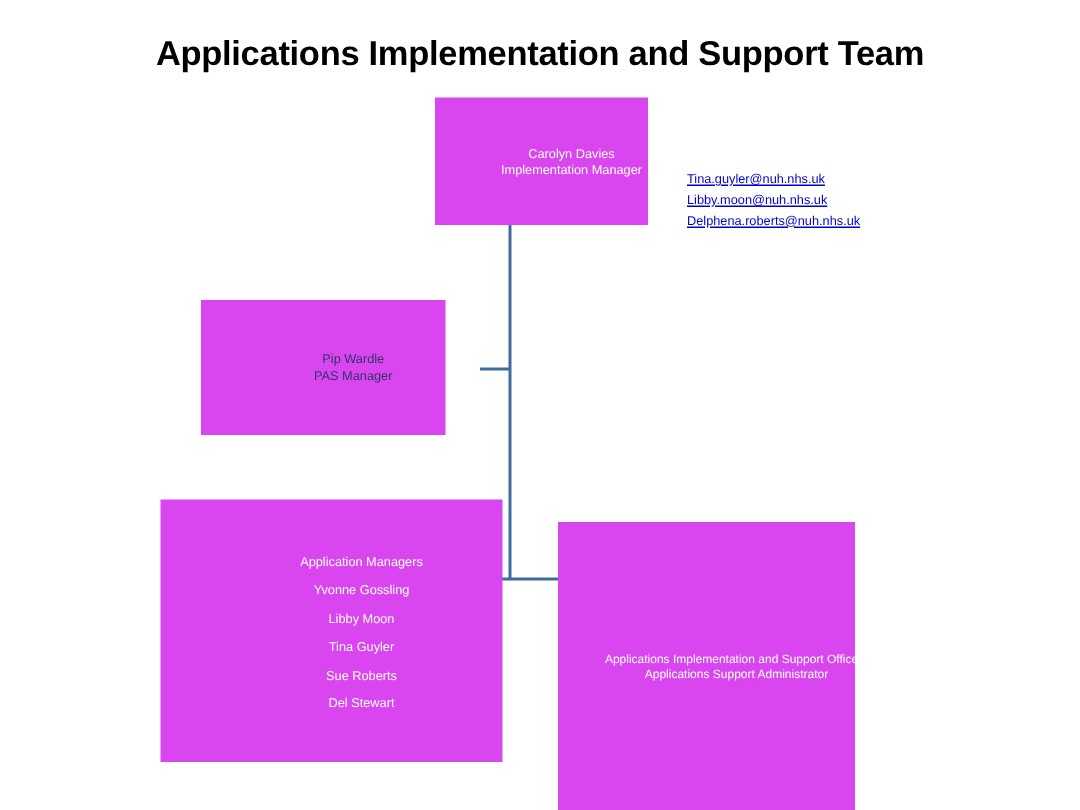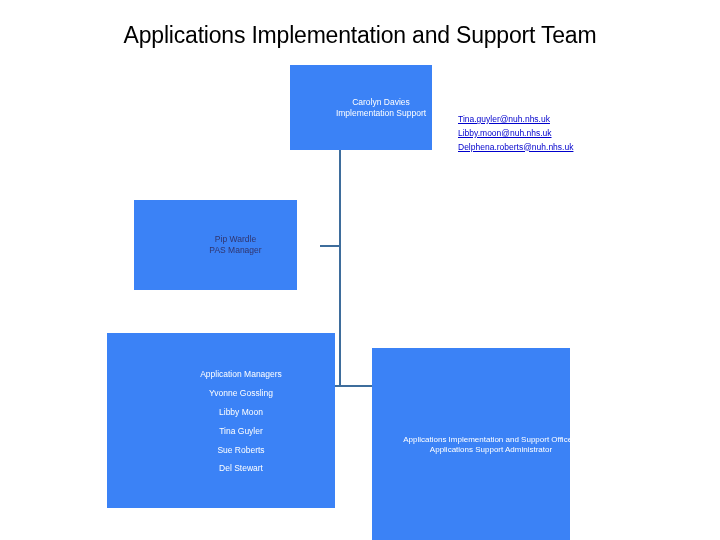--- a/index.html
+++ b/index.html
@@ -23,30 +23,30 @@
   }
 
   
   .page-title {
     position: absolute;
     left: 0;
     top: 22px;
     width: 720px;
     text-align: center;
     font-size: 23px;
-    font-weight: normal;
+    font-weight: bold;
     color: #000000;
     letter-spacing: -0.2px;
     white-space: nowrap;
   }
 
   
   .org-box {
     position: absolute;
-    background: #3b82f6;
+    background: #d946ef;
     display: flex;
     flex-direction: column;
     align-items: center;
     justify-content: center;
     box-sizing: border-box;
     padding-left: 40px;
   }
   .org-box .line {
     display: block;
     text-align: center;
@@ -174,21 +174,21 @@
   <div class="page-title">Applications Implementation and Support Team</div>
 
   <div class="conn" id="conn-trunk-main"></div>
   <div class="conn" id="conn-stub-pas"></div>
   <div class="conn" id="conn-bar-bottom"></div>
   <div class="conn" id="conn-drop-left"></div>
   <div class="conn" id="conn-drop-right"></div>
 
   <div class="org-box" id="box-implementation-manager">
     <span class="line">Carolyn Davies</span>
-    <span class="line">Implementation Support</span>
+    <span class="line">Implementation Manager</span>
   </div>
 
   <div id="email-list">
     <a href="#">Tina.guyler@nuh.nhs.uk</a>
     <a href="#">Libby.moon@nuh.nhs.uk</a>
     <a href="#">Delphena.roberts@nuh.nhs.uk</a>
   </div>
 
   <div class="org-box" id="box-pas-manager">
     <span class="line">Pip Wardle</span>

